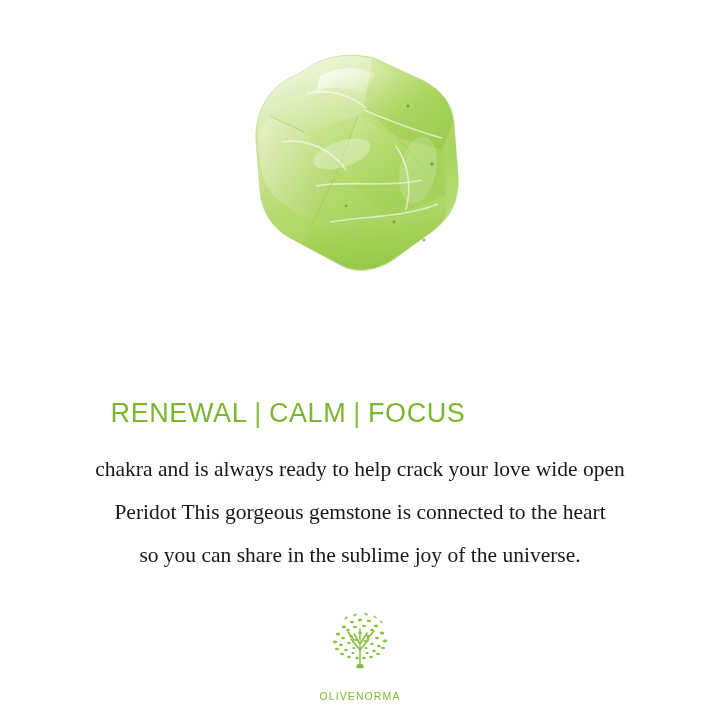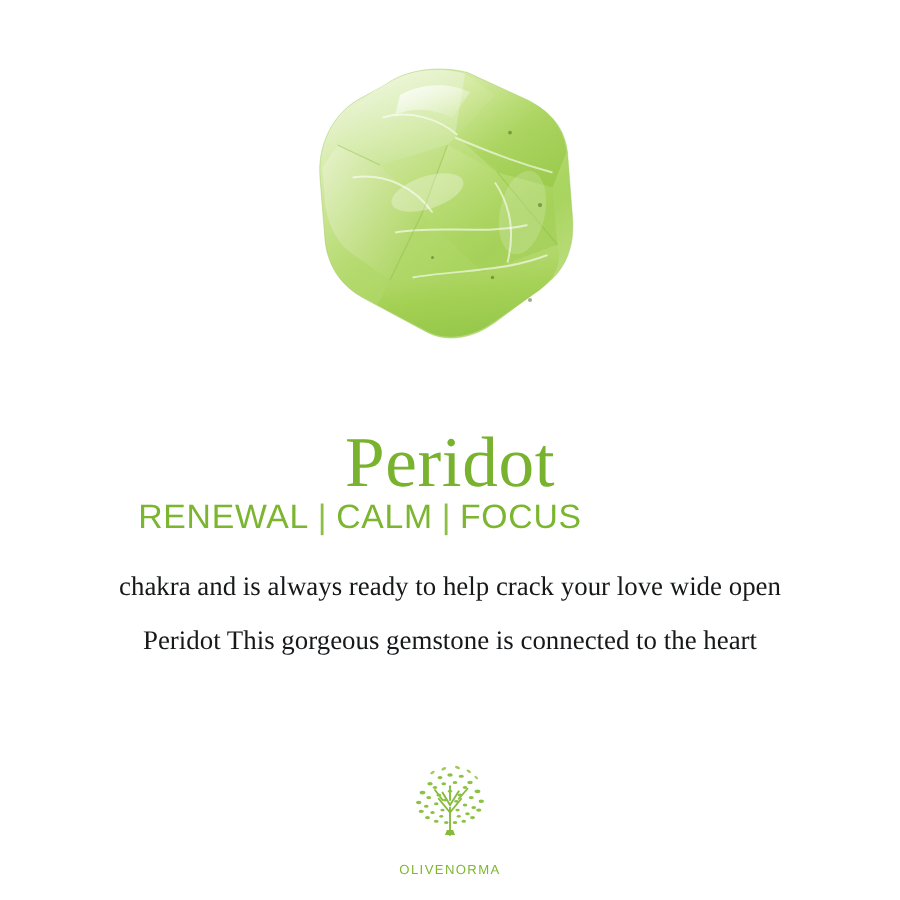--- a/index.html
+++ b/index.html
@@ -196,27 +196,27 @@
       <g fill="#4e6b22" opacity="0.55">
         <circle cx="162" cy="60" r="1.5"></circle>
         <circle cx="186" cy="118" r="1.7"></circle>
         <circle cx="148" cy="176" r="1.4"></circle>
         <circle cx="178" cy="194" r="1.6"></circle>
         <circle cx="100" cy="160" r="1.2"></circle>
       </g>
     </svg>
   </div>
 
-  <h1 class="title">Peridot</h1>
 
   <div class="subtitle"><span>RENEWAL</span><span class="sep">|</span><span>CALM</span><span class="sep">|</span><span>FOCUS</span></div>
 
   <div class="body-copy">
     <span class="line">chakra and is always ready to help crack your love wide open</span>
     <span class="line">Peridot This gorgeous gemstone is connected to the heart</span>
+    <span class="line">so you can share in the sublime joy of the universe.</span>
   </div>
 
   <div class="logo-block">
     <svg class="logo-mark" viewBox="0 0 72 62" aria-hidden="true">
 
       <g stroke="#84bb3a" stroke-width="1.5" fill="none" stroke-linecap="round">
         <path d="M36,58 L36,36"></path>
         <path d="M36,40 L27,29"></path>
         <path d="M36,40 L45,29"></path>
         <path d="M36,34 L30,24"></path>

